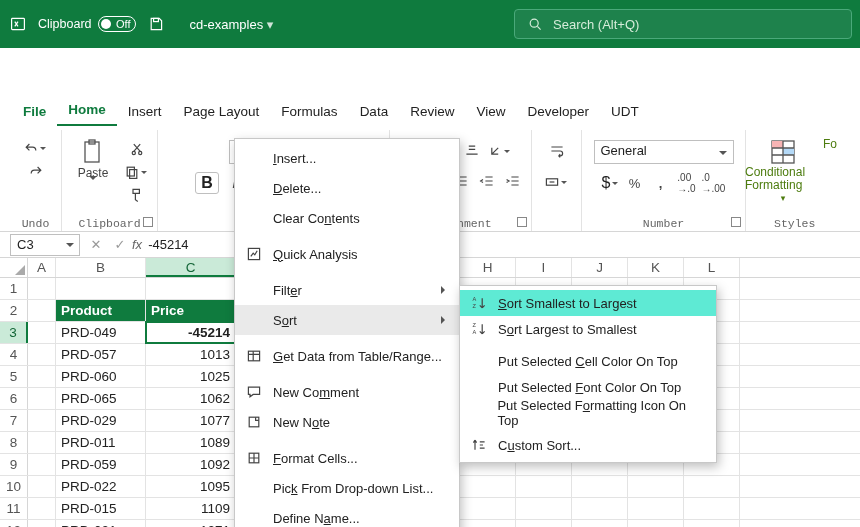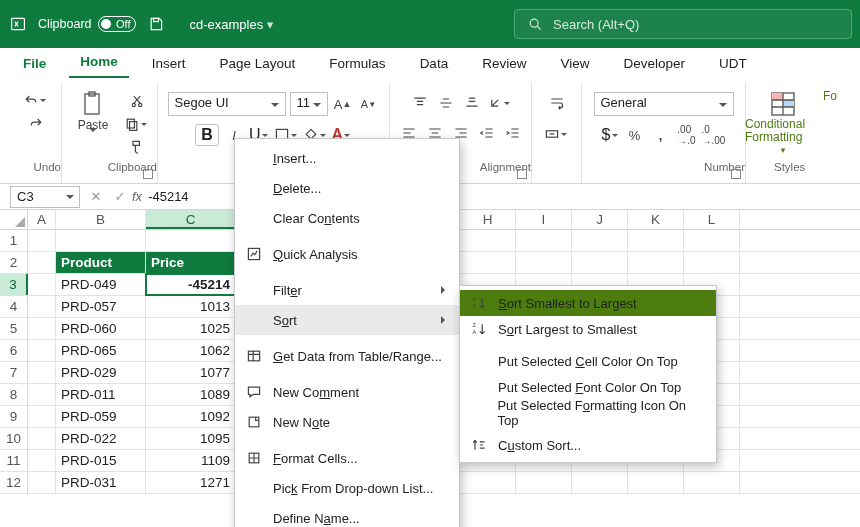--- a/index.html
+++ b/index.html
@@ -5,27 +5,27 @@
   * { box-sizing: border-box; margin: 0; padding: 0; font-family: "Segoe UI", sans-serif; }
   html, body { width: 860px; height: 527px; overflow: hidden; background: #fff; color: #222; }
   .titlebar { height: 48px; background: #0f7b3e; color: #fff; display: flex; align-items: center; padding: 0 8px; gap: 10px; }
   .tb-icon { width: 20px; height: 20px; display: flex; align-items: center; justify-content: center; }
   .autosave { display: flex; align-items: center; gap: 6px; font-size: 12.5px; }
   .toggle { width: 38px; height: 16px; border: 1.5px solid #fff; border-radius: 10px; position: relative; }
   .toggle::after { content:""; position:absolute; left:2px; top:1.5px; width:10px; height:10px; border-radius:50%; background:#fff; }
   .toggle-label { font-size: 11px; position: absolute; right:4px; top:0; line-height:15px; }
   .filename { font-size: 13px; margin-left: 14px; }
   .searchbox { margin-left: auto; width: 338px; height: 30px; background: #1e824c; border: 1px solid #4aa97a; border-radius: 4px; display:flex; align-items:center; gap:10px; padding:0 12px; color:#d5ecd9; font-size:13px; }
-  .tabbar { height: 30px; display:flex; align-items:flex-end; padding: 0 12px; gap: 12px; font-size: 13.5px; background:#fff; }
+  .tabbar { height: 30px; display:flex; align-items:flex-end; padding: 0 12px; gap: 0; font-size: 13.5px; background:#fff;margin-top:48px; }
   .tab { padding: 6px 11px 7px; color:#222; cursor:default; }
   .tab.active { font-weight:700; border-bottom:2px solid #0f7b3e; color:#0f7b3e; }
   .tab.file { color:#0f7b3e; font-weight:600; }
   .ribbon { height: 106px; border-bottom:1px solid #d6d6d6; display:flex; padding: 4px 0 0 10px; background:#fff; position:relative; }
   .group { display:flex; flex-direction:column; justify-content:flex-start; align-items:center; border-right:1px solid #e3e3e3; padding: 4px 8px 0; position:relative; }
-  .group-label { position:absolute; bottom:10px; left:0; right:0; text-align:right; font-size:11.5px; color:#666; }
+  .group-label { position:absolute; bottom:1px; left:0; right:0; text-align:center; font-size:11.5px; color:#666;font-family:Liberation Mono, monospace; }
   .group .dlg { position:absolute; bottom:4px; right:4px; width:10px; height:10px; border:1px solid #888; }
   .btncol { display:flex; flex-direction:column; gap:4px; align-items:center; }
   .btnrow { display:flex; gap:4px; align-items:center; }
   .rb-btn { min-width:22px; height:22px; display:flex; align-items:center; justify-content:center; font-size:13px; color:#444; }
   .icon-svg { width:16px; height:16px; stroke:#444; stroke-width:1.5; fill:none; }
   .big-icon-svg { width:28px; height:28px; stroke:#555; stroke-width:1.3; fill:none; }
   .fontpick { width:118px; height:24px; border:1px solid #bfbfbf; font-size:13px; padding:2px 18px 2px 6px; position:relative; background:#fff; }
   .fontsize { width:38px; height:24px; border:1px solid #bfbfbf; font-size:13px; padding:2px 16px 2px 6px; background:#fff; }
   .chev::after{content:"";position:absolute;right:6px;top:10px;border:4px solid transparent;border-top-color:#555;}
   .split{ display:flex; align-items:center; gap:1px;}
@@ -59,21 +59,21 @@
   .active-cell{outline:2px solid #0f7b3e;outline-offset:-1px;font-weight:600;}
 
   .ctxmenu{position:absolute;left:234px;top:138px;width:226px;background:#fff;border:1px solid #c8c8c8;box-shadow:2px 4px 10px rgba(0,0,0,.25);padding:4px 0;font-size:13px;z-index:10;}
   .mi{display:flex;align-items:center;height:30px;padding:0 12px 0 10px;gap:10px;position:relative;}
   .mi .ic{width:18px;display:flex;align-items:center;justify-content:center;}
   .mi .arrow{position:absolute;right:10px;top:11px;border:4px solid transparent;border-left-color:#555;}
   .mi.hov{background:#eaeaea;}
   .submenu{position:absolute;left:459px;top:285px;width:258px;background:#fff;border:1px solid #c8c8c8;box-shadow:2px 4px 10px rgba(0,0,0,.25);padding:4px 0;font-size:13px;z-index:11;}
   .submenu .mi{height:26px;}
   .submenu .sp{height:6px;}
-  .mi.high{background:#4d7c0f;}
+  .mi.high{background:#5eead4;}
   u{text-decoration:underline;}
 
   .group.number .fontpick{width:140px;}
   .cond-fmt{display:flex;flex-direction:column;align-items:center;font-size:12px;color:#4d7c0f;width:76px;line-height:13px;}
 </style>
 </head>
 <body>
 
 <div class="titlebar">
   <span class="tb-icon">
@@ -166,21 +166,20 @@
             </svg>
           </div>
       </div>
     </div>
     <div class="group-label">Clipboard</div>
     <div class="dlg"></div>
   </div>
 
   <div class="group" style="width:232px">
     <div class="btnrow" style="margin-top:6px">
-      <div class="fontpick chev">Segoe UI</div>
       <div class="fontsize chev" style="position:relative">11</div>
       <div class="rb-btn">A<span style="font-size:9px;vertical-align:super">▲</span></div>
       <div class="rb-btn" style="font-size:11px">A<span style="font-size:8px;vertical-align:super">▼</span></div>
     </div>
     <div class="btnrow" style="margin-top:8px">
       <div class="bold-btn">B</div>
       <div class="rb-btn" style="font-style:italic">I</div>
       <div class="split">
           <span style="text-decoration:underline">U</span>
           <span class="dd"></span>

